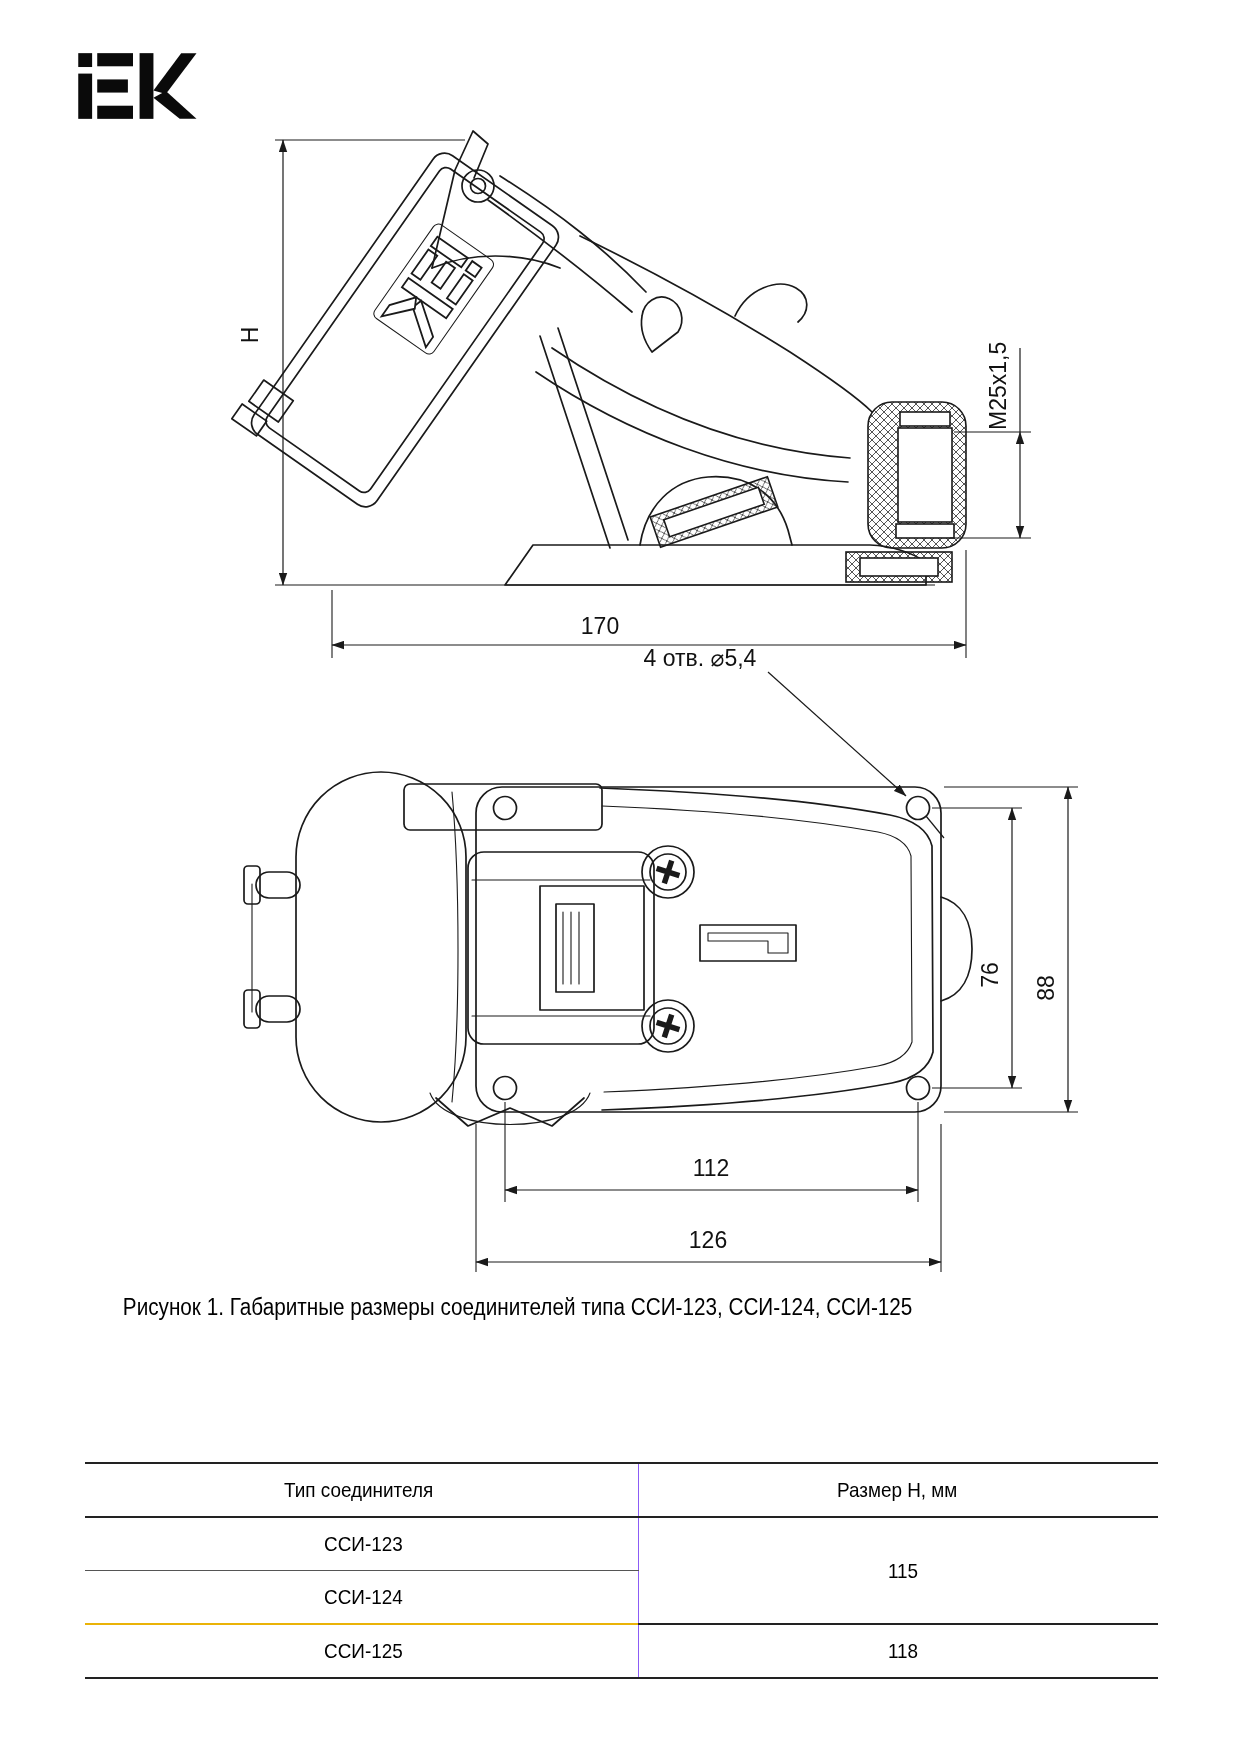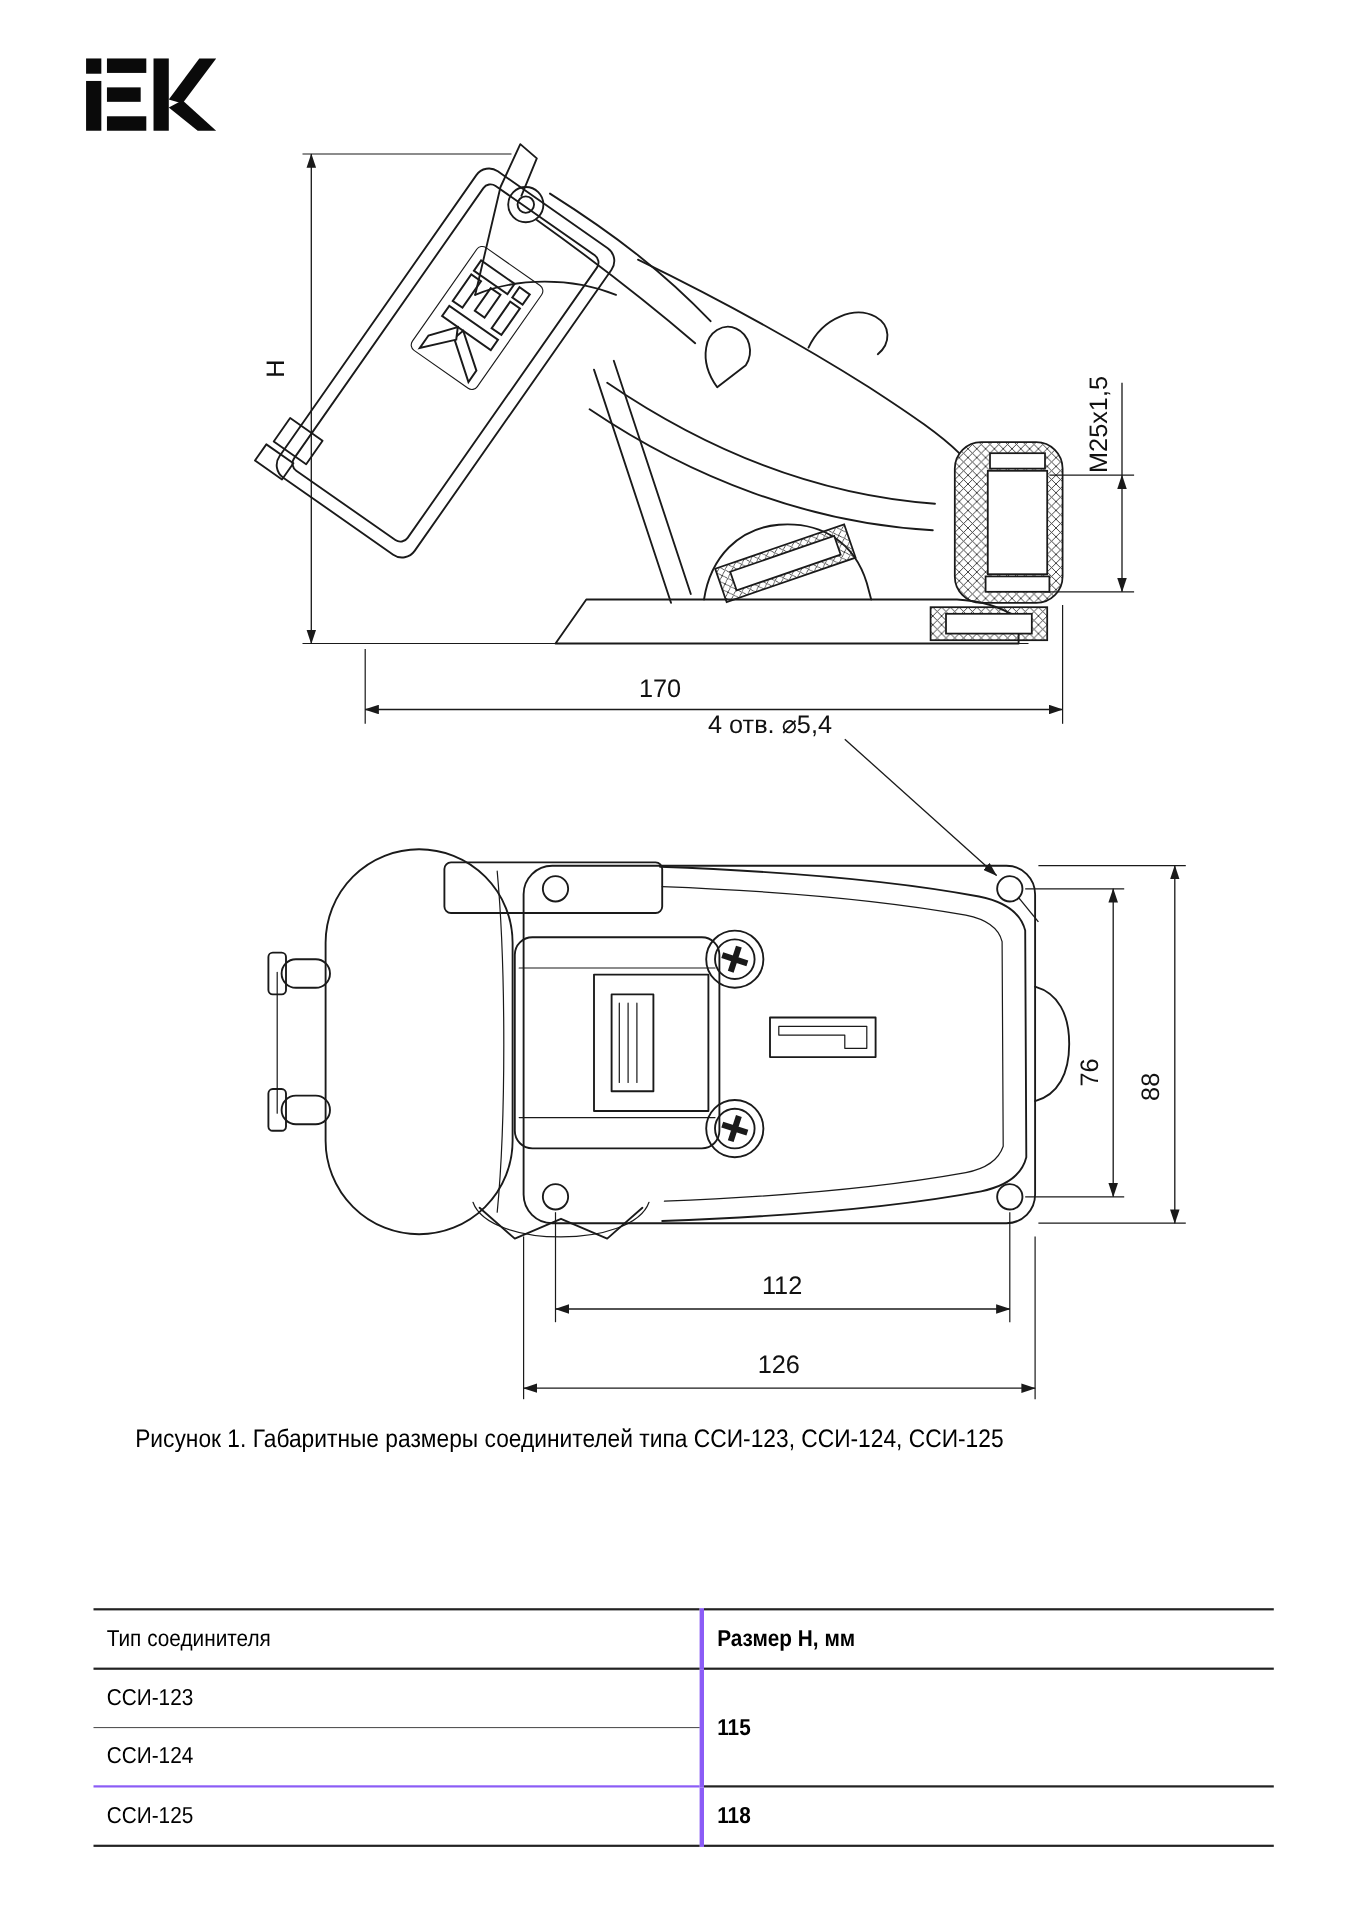--- a/index.html
+++ b/index.html
@@ -13,25 +13,25 @@
   .dimln{fill:none;stroke:#1a1a1a;stroke-width:1.2;}
   .extln{fill:none;stroke:#1a1a1a;stroke-width:1.1;}
   .dimtxt{font-size:23px;fill:#111;}
   .caption{position:absolute;left:0;top:1294px;width:1036px;text-align:center;
            font-size:23px;color:#000;}
   .cnd{display:inline-block;transform:scaleX(.9);transform-origin:0 50%;white-space:nowrap;}
   .caption .cnd{transform-origin:50% 50%;}
   .tblwrap{position:absolute;left:85px;top:1462px;width:1073px;}
   table.dims{width:100%;border-collapse:collapse;table-layout:fixed;
              border-top:2px solid #222;border-bottom:2px solid #222;font-size:21px;color:#000;}
-  table.dims th,table.dims td{font-weight:normal;text-align:left;padding:0 0 0 12px;height:52px;vertical-align:middle;}
-  table.dims .c2{border-left:4px solid #8b5cf6;font-weight:bold;}
+  table.dims th,table.dims td{font-weight:normal;text-align:center;padding:0 0 0 12px;height:52px;vertical-align:middle;}
+  table.dims .c2{border-left:1px solid #8b5cf6;}
   table.dims thead th{border-bottom:2px solid #222;}
   td.sep1{border-bottom:1px solid #555;text-decoration:underline;}
-  td.sep2{border-bottom:2px solid #8b5cf6;}
+  td.sep2{border-bottom:2px solid #eab308;}
   td.merged{vertical-align:top;padding-top:13px;border-bottom:2px solid #222;}
 </style>
 </head>
 <body>
 
 <div class="page">
 
   <svg width="1244" height="1744" viewBox="0 0 1244 1744">
     <defs>
       <pattern id="xh" width="8" height="8" patternUnits="userSpaceOnUse">

